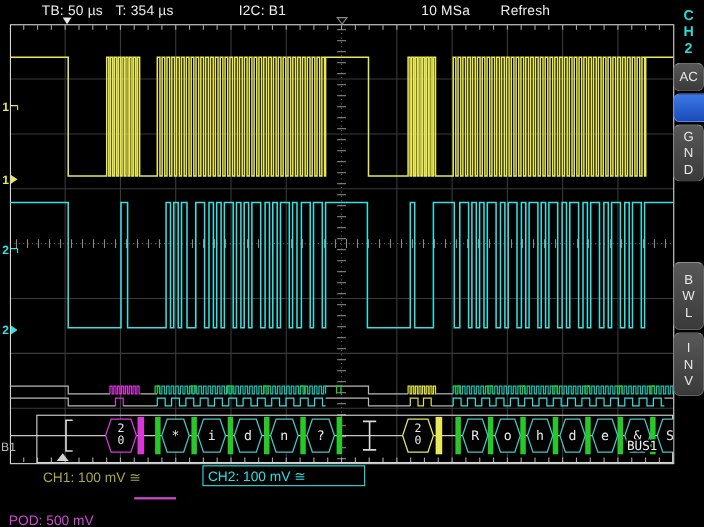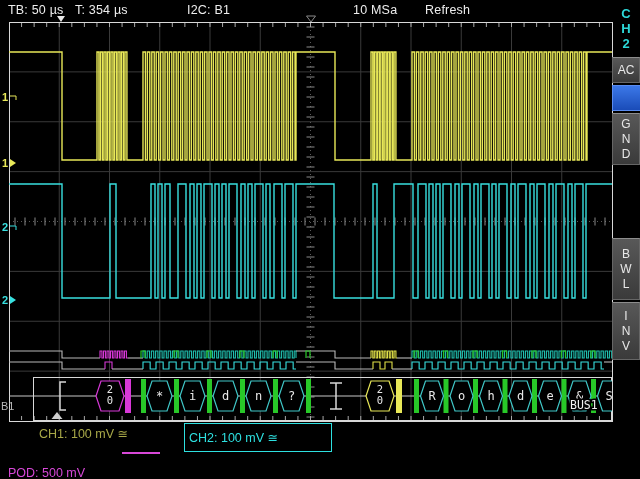--- a/index.html
+++ b/index.html
@@ -1,30 +1,30 @@
 <!DOCTYPE html>
 <html><head>
 <meta charset="utf-8">
 <style>
   html,body{margin:0;padding:0;background:#000;}
   body{width:640px;height:479px;position:relative;overflow:hidden;
        font-family:"Liberation Sans","DejaVu Sans",sans-serif;}
-  .hdr{position:absolute;top:3px;font-size:12.5px;letter-spacing:.2px;color:#ededed;white-space:pre;}
+  .hdr{position:absolute;top:3px;font-size:12.5px;letter-spacing:.2px;color:#ededed;white-space:pre;margin-left:30px;}
   #hdr-tb{left:8px}#hdr-t{left:75px}#hdr-bus{left:187px}#hdr-rate{left:353px}#hdr-acq{left:425px}
   #scope{position:absolute;left:0;top:0;}
   #ch2-side{position:absolute;left:617px;top:6px;width:18px;color:#2dd8d8;font-weight:bold;
             font-size:13px;line-height:15px;text-align:center;white-space:pre-line;}
-  .side-btn{position:absolute;left:612px;width:28px;border-radius:0;
+  .side-btn{position:absolute;left:612px;width:28px;border-radius:6px;
             background:linear-gradient(#585858,#3a3a3a);border:1px solid #666;border-top-color:#8d8d8d;
             color:#e8e8e8;font-size:12px;line-height:15px;display:flex;align-items:center;justify-content:center;
             text-align:center;white-space:pre-line;box-sizing:border-box;}
   .side-btn.selected{background:linear-gradient(#3c78e8,#1a4cb8);border-color:#5a8cf0;padding-left:44px;}
   .ft{position:absolute;font-size:12.5px;white-space:pre;}
   #ft-ch1{left:8px;top:426px;color:#a8a848;margin-left:31px;}
-  #ft-ch2{left:184px;top:423px;width:138px;color:#2de0e0;border:1px solid #2de0e0;padding:6px 4px;}
+  #ft-ch2{left:184px;top:423px;width:138px;color:#2de0e0;border:1px solid #2de0e0;padding:1px 4px;}
   #ft-pod{left:8px;top:466px;color:#d848d8;}
   #pod-line{position:absolute;left:122px;top:452px;width:38px;height:2px;background:#d848d8;}
 </style>
 </head>
 <body>
 
 <div class="hdr" id="hdr-tb">TB: 50 µs</div>
 <div class="hdr" id="hdr-t">T: 354 µs</div>
 <div class="hdr" id="hdr-bus">I2C: B1</div>
 <div class="hdr" id="hdr-rate">10 MSa</div>

